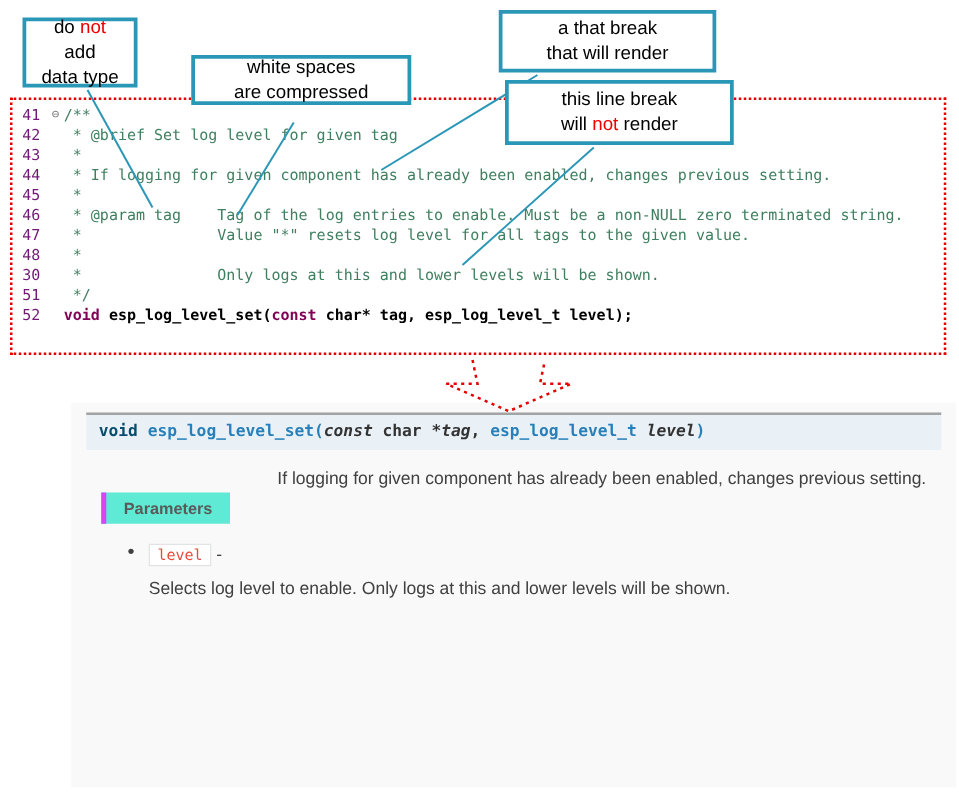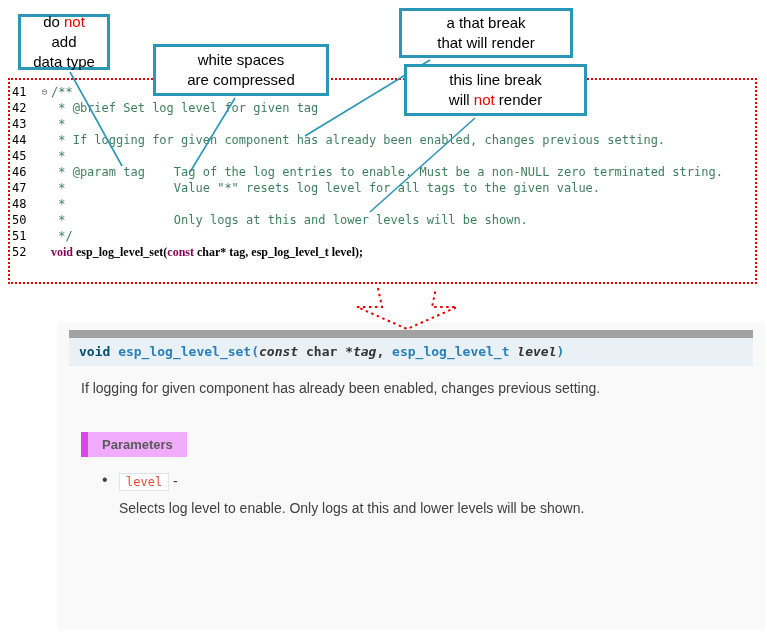--- a/index.html
+++ b/index.html
@@ -5,53 +5,53 @@
   * { margin:0; padding:0; box-sizing:border-box; }
   html,body { width:767px; height:637px; background:#ffffff; font-family:"Liberation Sans", sans-serif; }
   .stage { position:relative; width:767px; height:637px; background:#ffffff; overflow:hidden; }
 
   
   .callout { position:absolute; z-index:5; background:#ffffff; border:3px solid #2b97b7;
              display:flex; flex-direction:column; align-items:center; justify-content:center;
              text-align:center; font-size:15px; color:#000; line-height:1.35; padding:4px 8px; }
   .callout .red { color:#ee0000; }
   #callout-no-datatype   { left:18px;  top:14px; width:92px; height:56px; }
-  #callout-whitespace    { left:153px; top:44px; width:176px; height:52px; }
+  #callout-whitespace    { left:153px; top:44px; width:176px; height:40px; }
   #callout-break-render  { left:399px; top:8px;  width:174px; height:50px; }
   #callout-break-norender{ left:404px; top:64px; width:183px; height:52px; }
 
   
   .code-box { position:absolute; z-index:1; left:8px; top:78px; width:749px; height:206px;
               background:#ffffff; border:2px dotted #e60000; padding:4px 0 0 2px;
               font-family:"DejaVu Sans Mono", monospace; font-size:12px; line-height:16px; overflow:hidden; }
   .code-line { height:16px; white-space:nowrap; }
-  .ln   { display:inline-block; width:26px; text-align:left; color:#000000; white-space:pre; }
+  .ln   { display:inline-block; width:26px; text-align:center; color:#701a75; white-space:pre; }
   .fold { display:inline-block; width:13px; color:#787878; font-size:10px; text-align:center; vertical-align:top; }
   .ct   { white-space:pre; color:#000; }
   .comment { color:#3f7f5f; }
   .kw { color:#7f0055; font-weight:bold; }
-  .decl { color:#000000; font-weight:bold;font-family:Liberation Serif, serif; }
+  .decl { color:#000000; font-weight:bold; }
 
   
   .overlay { position:absolute; z-index:3; left:0; top:0; width:767px; height:637px; pointer-events:none; }
 
   
   .docs-panel { position:absolute; z-index:0; left:57px; top:322px; width:708px; height:308px; background:#f9f9f9; }
-  .sig { margin:8px 12px 0 12px; background:#e9f1f7; border-top:8px solid #a3a3a3; padding:4px 10px;
+  .sig { margin:8px 12px 0 12px; background:#e9f1f7; border-top:2px solid #a3a3a3; padding:4px 10px;
          font-family:"DejaVu Sans Mono", monospace; font-size:13px; font-weight:bold; color:#333;
          white-space:nowrap; line-height:20px; }
   .sig-kw   { color:#074d6e; }
   .sig-fn   { color:#2980b9; }
   .sig-it   { color:#333333; font-style:italic; }
   .sig-type { color:#2980b9; }
   .sig-plain{ color:#333333; }
   .docs-body { padding:14px 24px 0 24px; font-size:14px; color:#404040; }
   .brief { margin-bottom:18px; }
-  .desc  { margin-bottom:36px; }
-  .params-label { display:inline-block; background:#f0abfc; border-left:7px solid #d946ef;
+  .desc  { margin-bottom:4px;text-align:right; }
+  .params-label { display:inline-block; background:#5eead4; border-left:4px solid #d946ef;
                   padding:5px 14px; font-weight:bold; color:#5a5a5a; font-size:13px; margin-bottom:14px; }
   .param-list { list-style:none; margin-left:38px; }
   .param-item { position:relative; margin-bottom:14px; }
   .param-item::before { content:"\2022"; position:absolute; left:-17px; top:0; font-size:16px; color:#404040; }
   .param-head { line-height:20px; }
   .code-chip { font-family:"DejaVu Sans Mono", monospace; font-size:12px; color:#e74c3c;
                background:#ffffff; border:1px solid #e1e4e5; padding:1px 6px; }
   .param-dash { color:#404040; }
   .param-desc { margin-top:6px; line-height:1.55; max-width:624px; }
 </style>
@@ -76,21 +76,21 @@
 
   <div class="code-box">
     <div class="code-line"><span class="ln">41</span><span class="fold">⊖</span><span class="ct comment">/**</span></div>
     <div class="code-line"><span class="ln">42</span><span class="fold"></span><span class="ct comment"> * @brief Set log level for given tag</span></div>
     <div class="code-line"><span class="ln">43</span><span class="fold"></span><span class="ct comment"> *</span></div>
     <div class="code-line"><span class="ln">44</span><span class="fold"></span><span class="ct comment"> * If logging for given component has already been enabled, changes previous setting.</span></div>
     <div class="code-line"><span class="ln">45</span><span class="fold"></span><span class="ct comment"> *</span></div>
     <div class="code-line"><span class="ln">46</span><span class="fold"></span><span class="ct comment"> * @param tag    Tag of the log entries to enable. Must be a non-NULL zero terminated string.</span></div>
     <div class="code-line"><span class="ln">47</span><span class="fold"></span><span class="ct comment"> *               Value "*" resets log level for all tags to the given value.</span></div>
     <div class="code-line"><span class="ln">48</span><span class="fold"></span><span class="ct comment"> *</span></div>
-    <div class="code-line"><span class="ln">50</span><span class="fold"></span><span class="ct comment"> *               Only logs at this and lower levels will be shown.</span></div>
+    <div class="code-line"><span class="ln">30</span><span class="fold"></span><span class="ct comment"> *               Only logs at this and lower levels will be shown.</span></div>
     <div class="code-line"><span class="ln">51</span><span class="fold"></span><span class="ct comment"> */</span></div>
     <div class="code-line"><span class="ln">52</span><span class="fold"></span><span class="ct decl"><span class="kw">void</span><span> esp_log_level_set(</span><span class="kw">const</span><span> char* tag, esp_log_level_t level);</span></span></div>
   </div>
 
   <svg class="overlay" viewBox="0 0 767 637" xmlns="http://www.w3.org/2000/svg">
     <line x1="70" y1="72" x2="122" y2="166" stroke="#2b97b7" stroke-width="1.6"></line>
     <line x1="235" y1="98" x2="190" y2="172" stroke="#2b97b7" stroke-width="1.6"></line>
     <line x1="430" y1="60" x2="305" y2="136" stroke="#2b97b7" stroke-width="1.6"></line>
     <line x1="475" y1="118" x2="370" y2="212" stroke="#2b97b7" stroke-width="1.6"></line>
     <path d="M378,288 L382,307 L357,307 L407,329 L457,307 L432,307 L436,288" fill="none" stroke="#e60000" stroke-width="2" stroke-dasharray="2.5,3.5"></path>

